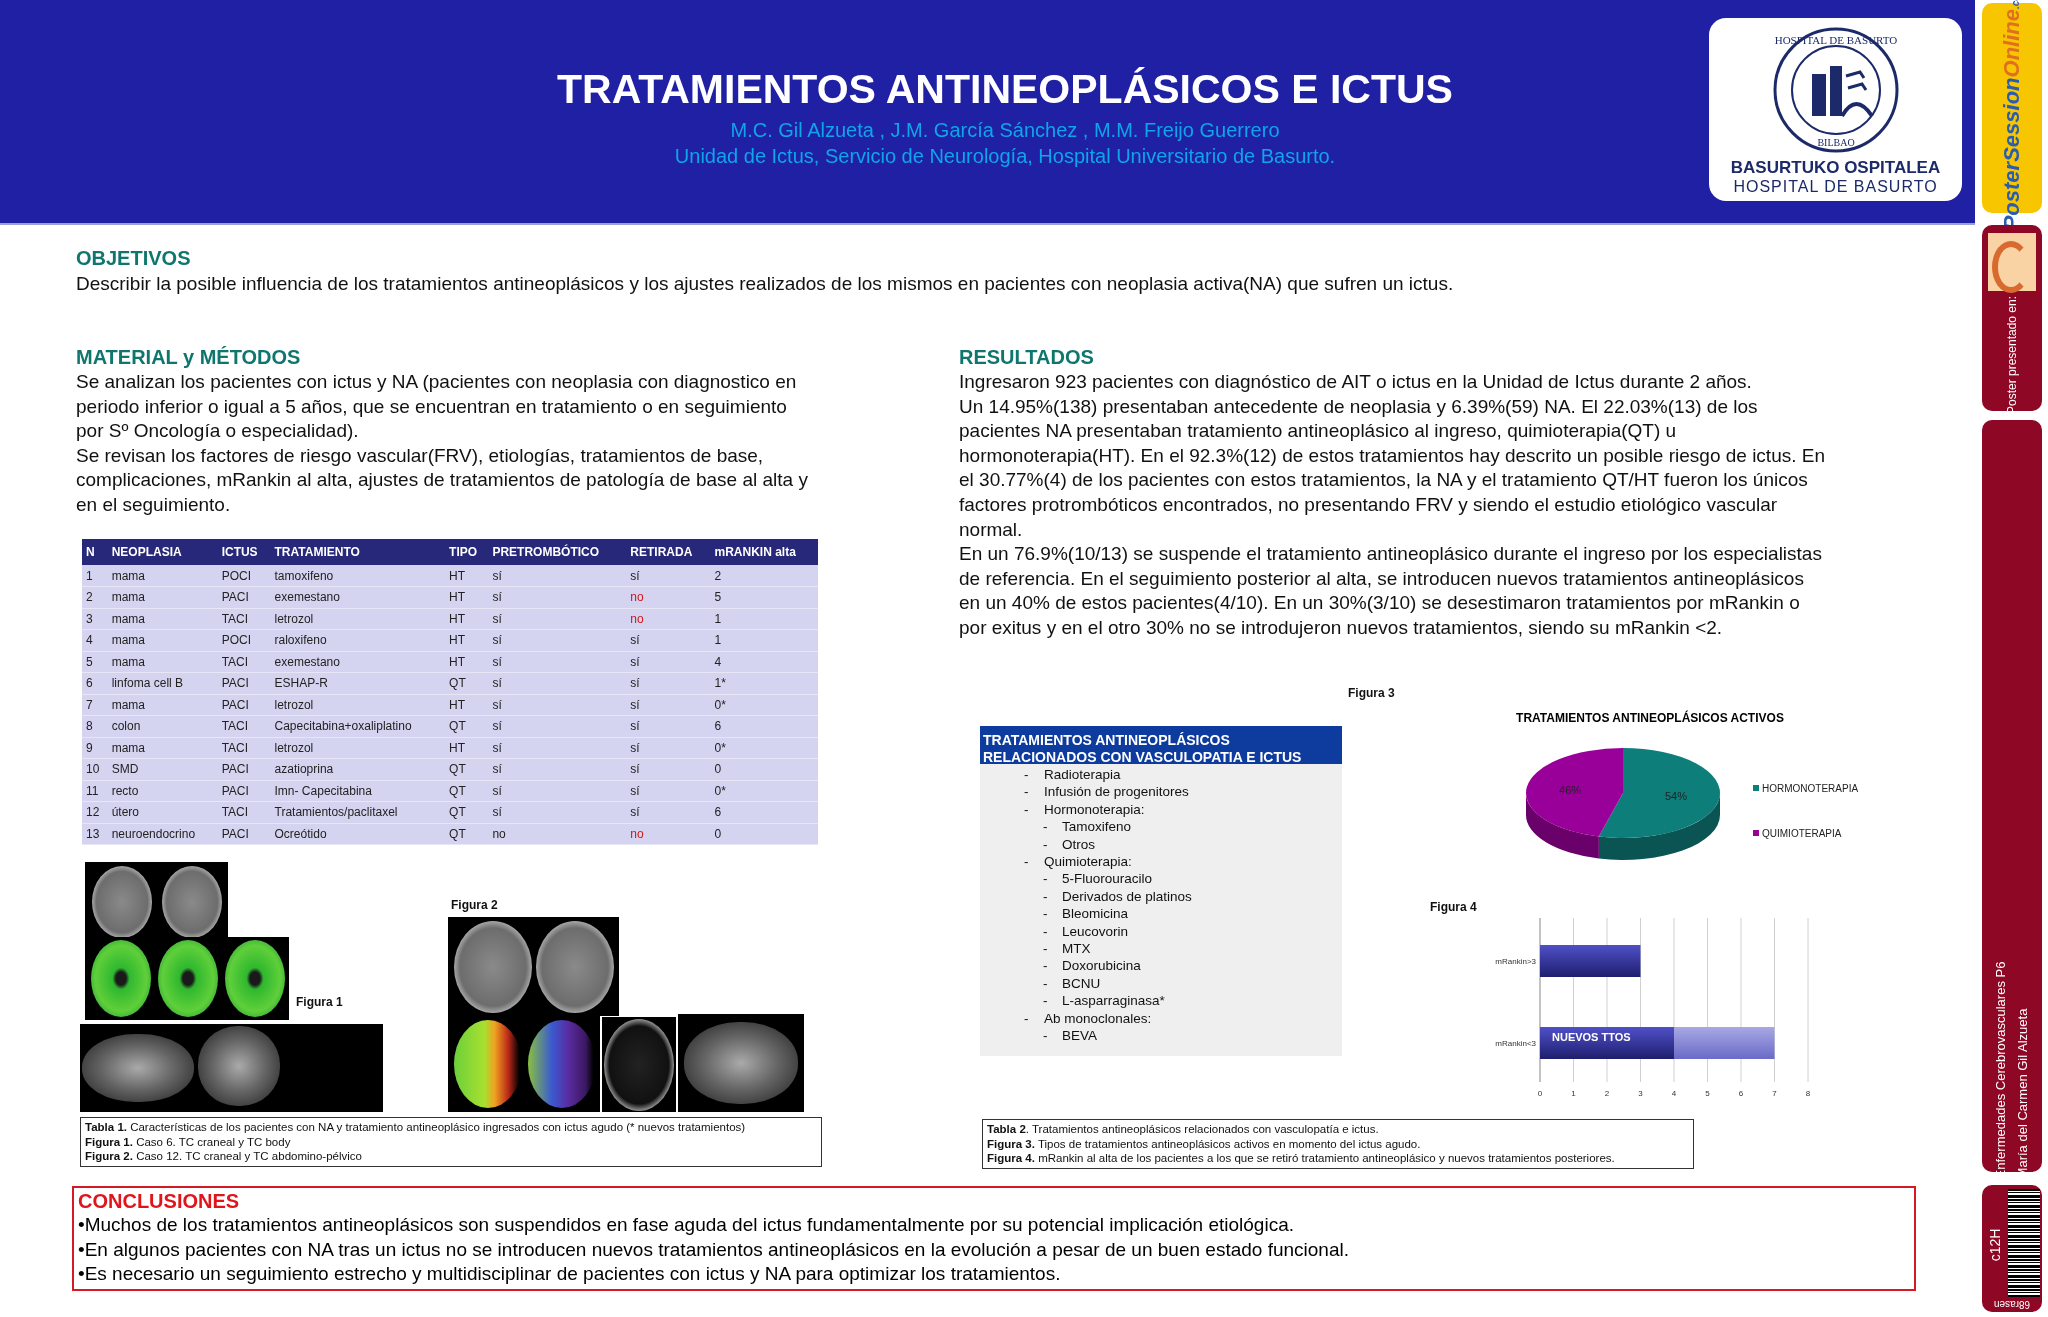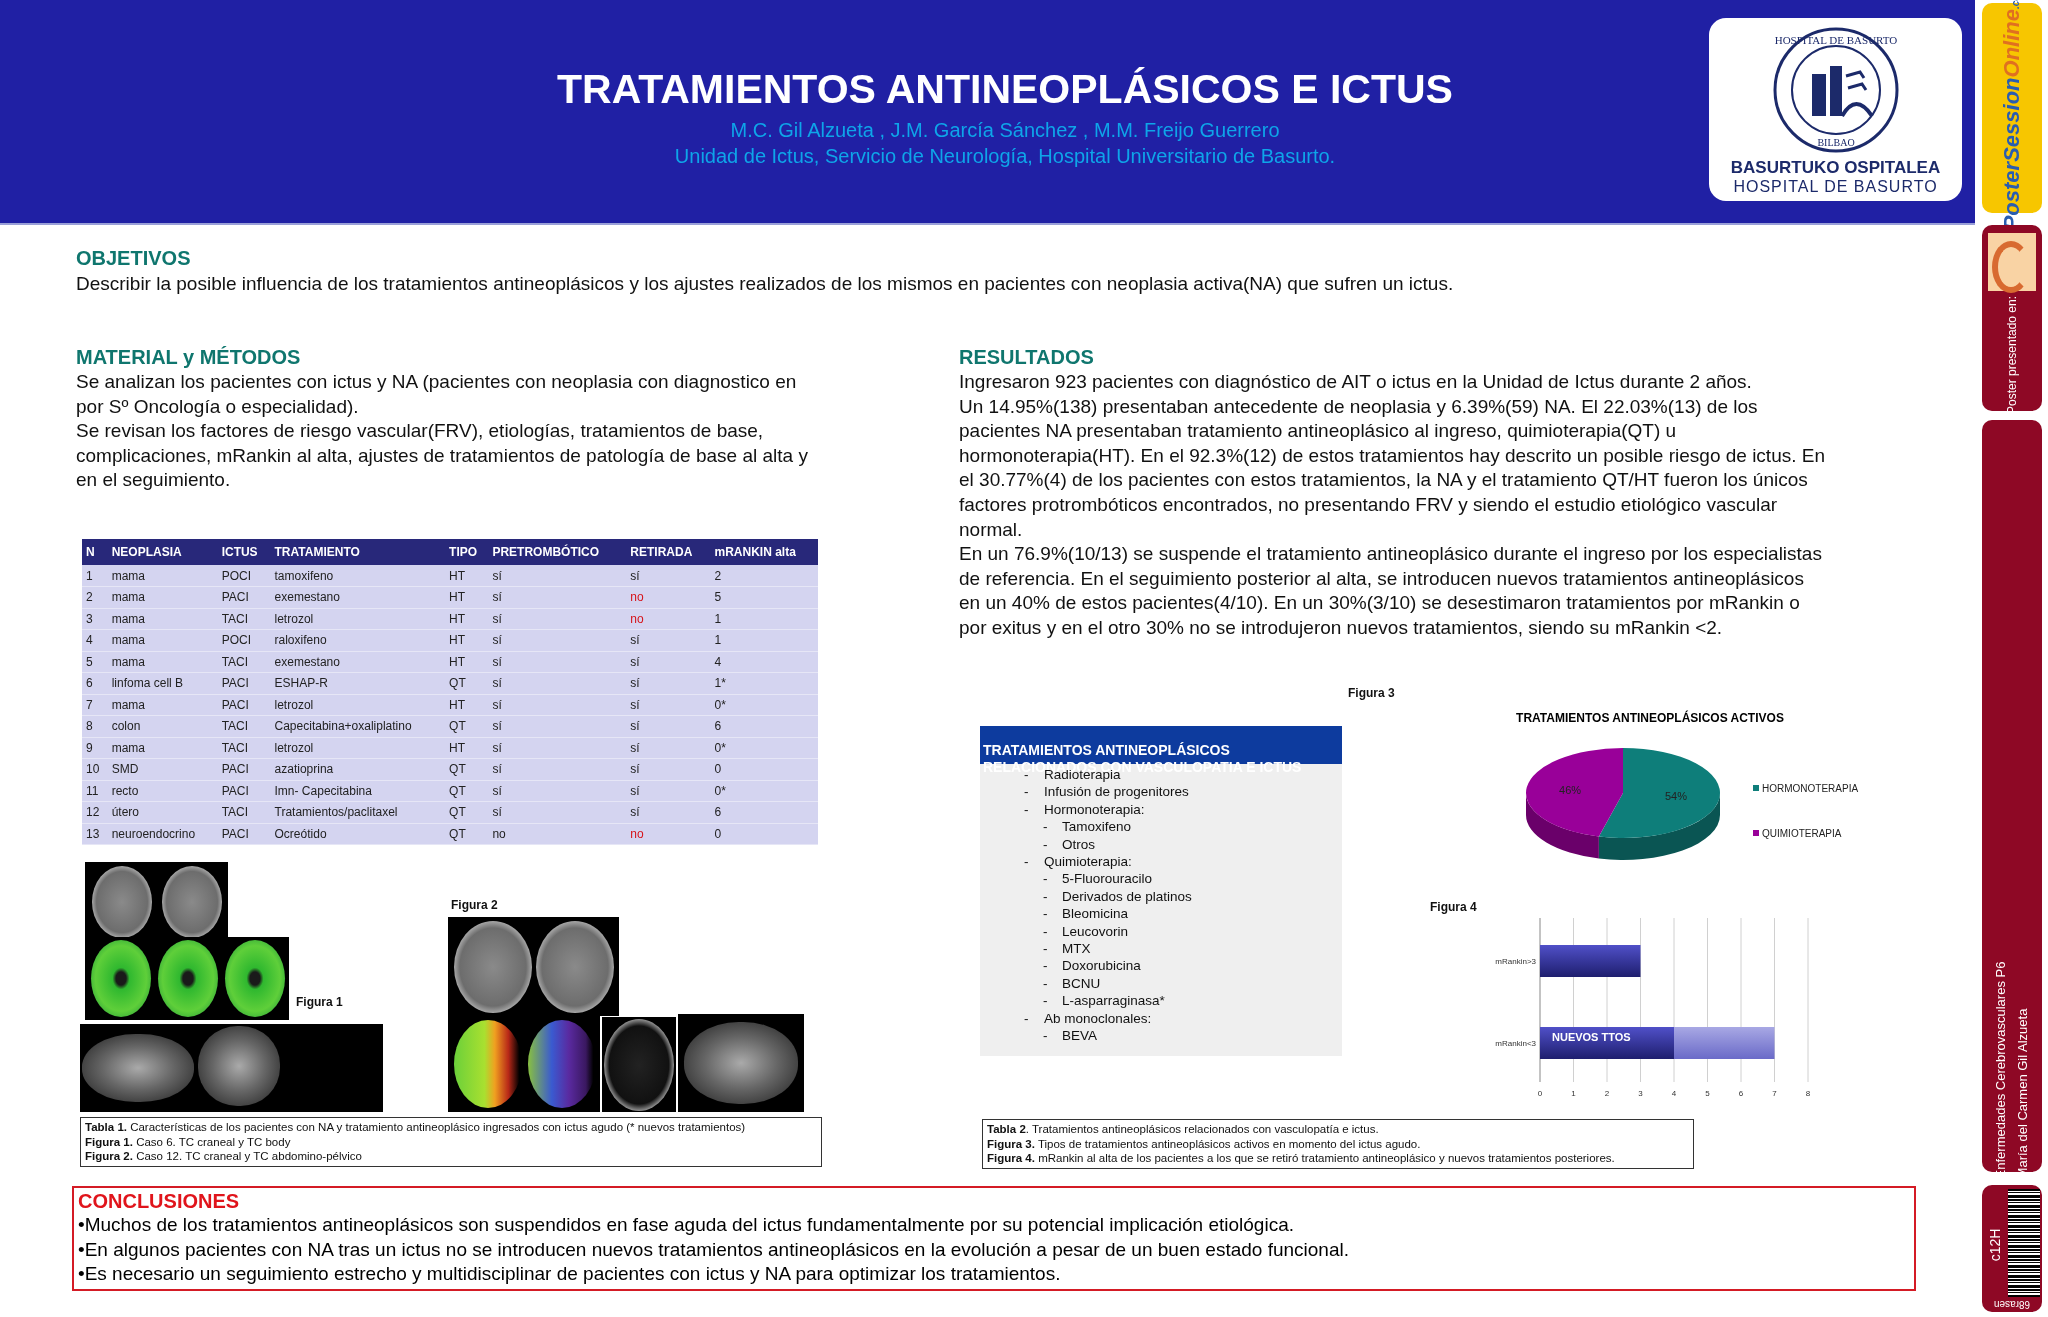--- a/index.html
+++ b/index.html
@@ -46,21 +46,21 @@
   .brain-green { position: absolute; border-radius: 50%; background: radial-gradient(ellipse at center, #1a1a1a 0%, #1a1a1a 12%, #2fb82f 20%, #5fcf3a 60%, #28a038 85%, #000 92%); }
   .brain-perf1 { position: absolute; border-radius: 50%; background: linear-gradient(90deg, #6bd03a 0%, #a9e030 45%, #f0a020 60%, #b82818 80%, #000 96%); }
   .brain-perf2 { position: absolute; border-radius: 50%; background: linear-gradient(90deg, #88c040 0%, #3a5ad0 35%, #5a2aa0 60%, #3a1860 85%, #000 96%); }
   .body-ct { position: absolute; border-radius: 48%; background: radial-gradient(ellipse at center, #aaa 0%, #666 45%, #444 70%, #111 100%); }
   .fig-label { position: absolute; font-weight: bold; font-size: 12px; color: #111; }
 
   .caption { position: absolute; border: 1px solid #333; font-size: 11.5px; line-height: 14.5px; padding: 2px 4px; color: #111; background: #fff; }
   .caption b { font-weight: bold; }
 
   .t2 { position: absolute; left: 980px; top: 726px; width: 362px; height: 330px; background: #efefef; }
-  .t2-head { background: #0d3b9e; color: #fff; font-weight: bold; font-size: 14px; line-height: 17px; padding: 16px 3px; height: 38px; }
+  .t2-head { background: #0d3b9e; color: #fff; font-weight: bold; font-size: 14px; line-height: 17px; padding: 6px 3px; height: 38px; }
   .t2 ul { list-style: none; font-size: 13.5px; line-height: 17.4px; color: #111; margin-top: 2px; }
   .t2 li { position: relative; }
   .t2 li.l1 { padding-left: 64px; }
   .t2 li.l2 { padding-left: 82px; }
   .t2 li.l1::before { content: "-"; position: absolute; left: 44px; }
   .t2 li.l2::before { content: "-"; position: absolute; left: 63px; }
 
   .chart-svg { position: absolute; }
 </style>
 </head>
@@ -110,20 +110,21 @@
     <div class="small">68rasen</div>
   </div>
 </div>
 
 <div class="sec-title" style="left:76px; top:247px;">OBJETIVOS</div>
 <div class="body-text" style="left:76px; top:272px; width:1860px;">Describir la posible influencia de los tratamientos antineoplásicos y los ajustes realizados de los mismos en pacientes con neoplasia activa(NA) que sufren un ictus.</div>
 
 <div class="sec-title" style="left:76px; top:346px;">MATERIAL y MÉTODOS</div>
 <div class="body-text" style="left:76px; top:370px; width:880px;">
   <div>Se analizan los pacientes con ictus y NA (pacientes con neoplasia con diagnostico en</div>
+  <div>periodo inferior o igual a 5 años, que se encuentran en tratamiento o en seguimiento</div>
   <div>por Sº Oncología o especialidad).</div>
   <div>Se revisan los factores de riesgo vascular(FRV), etiologías, tratamientos de base,</div>
   <div>complicaciones, mRankin al alta, ajustes de tratamientos de patología de base al alta y</div>
   <div>en el seguimiento.</div>
 </div>
 
 <table class="tbl" id="table1">
   <thead>
       <tr id="t1-head">
         <th>N</th>

